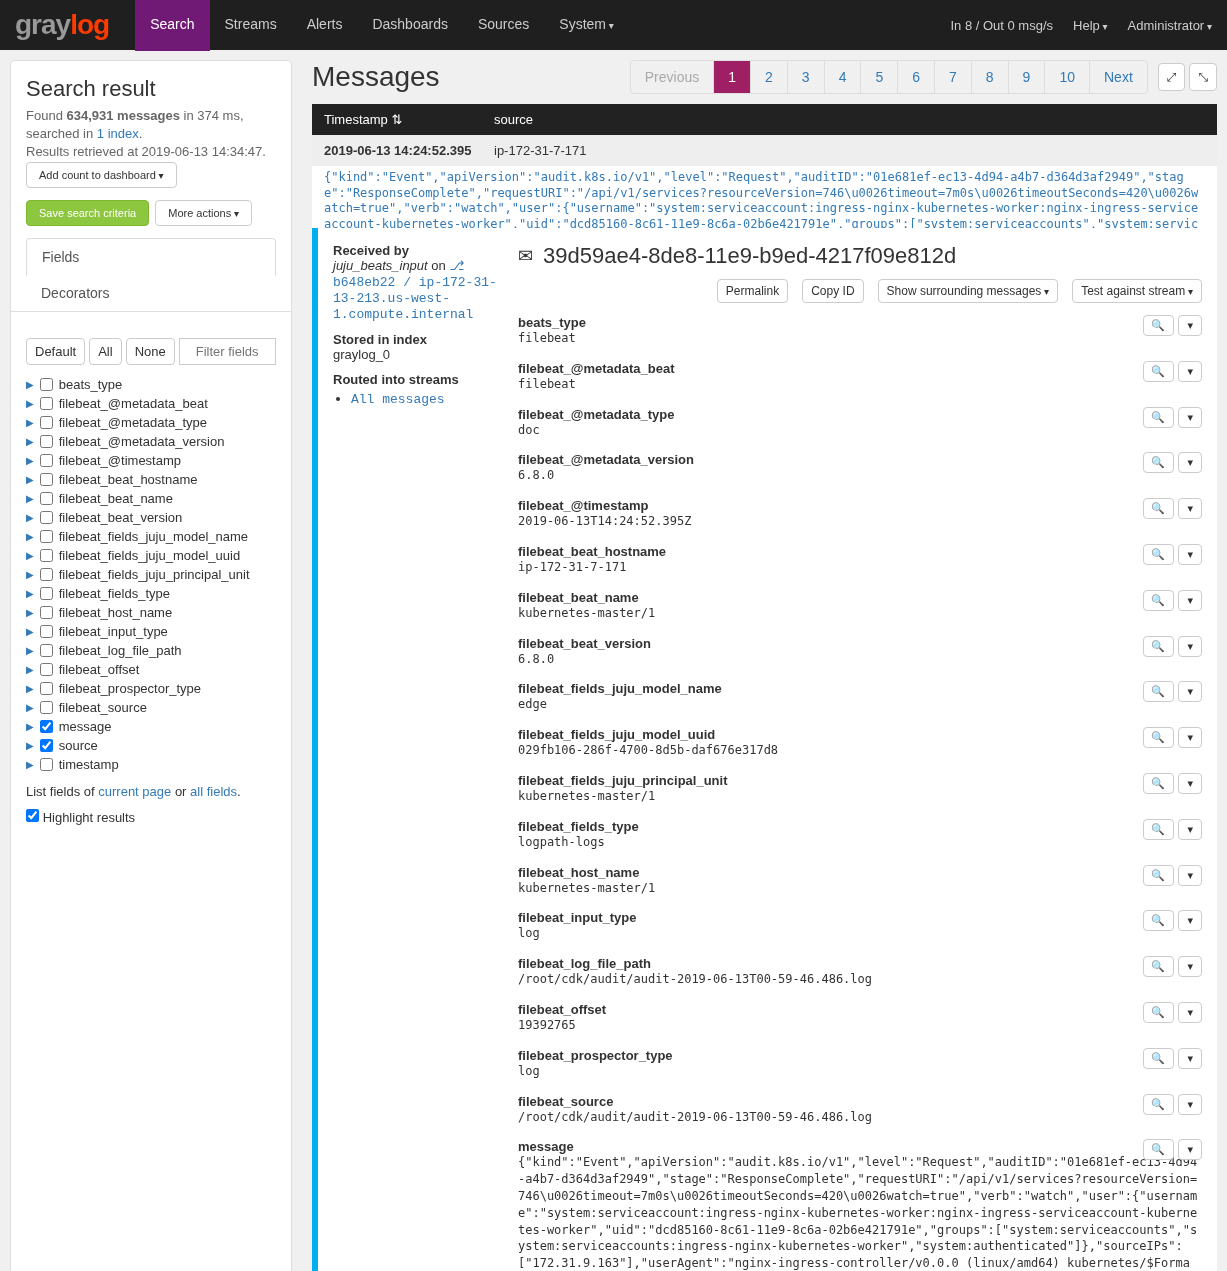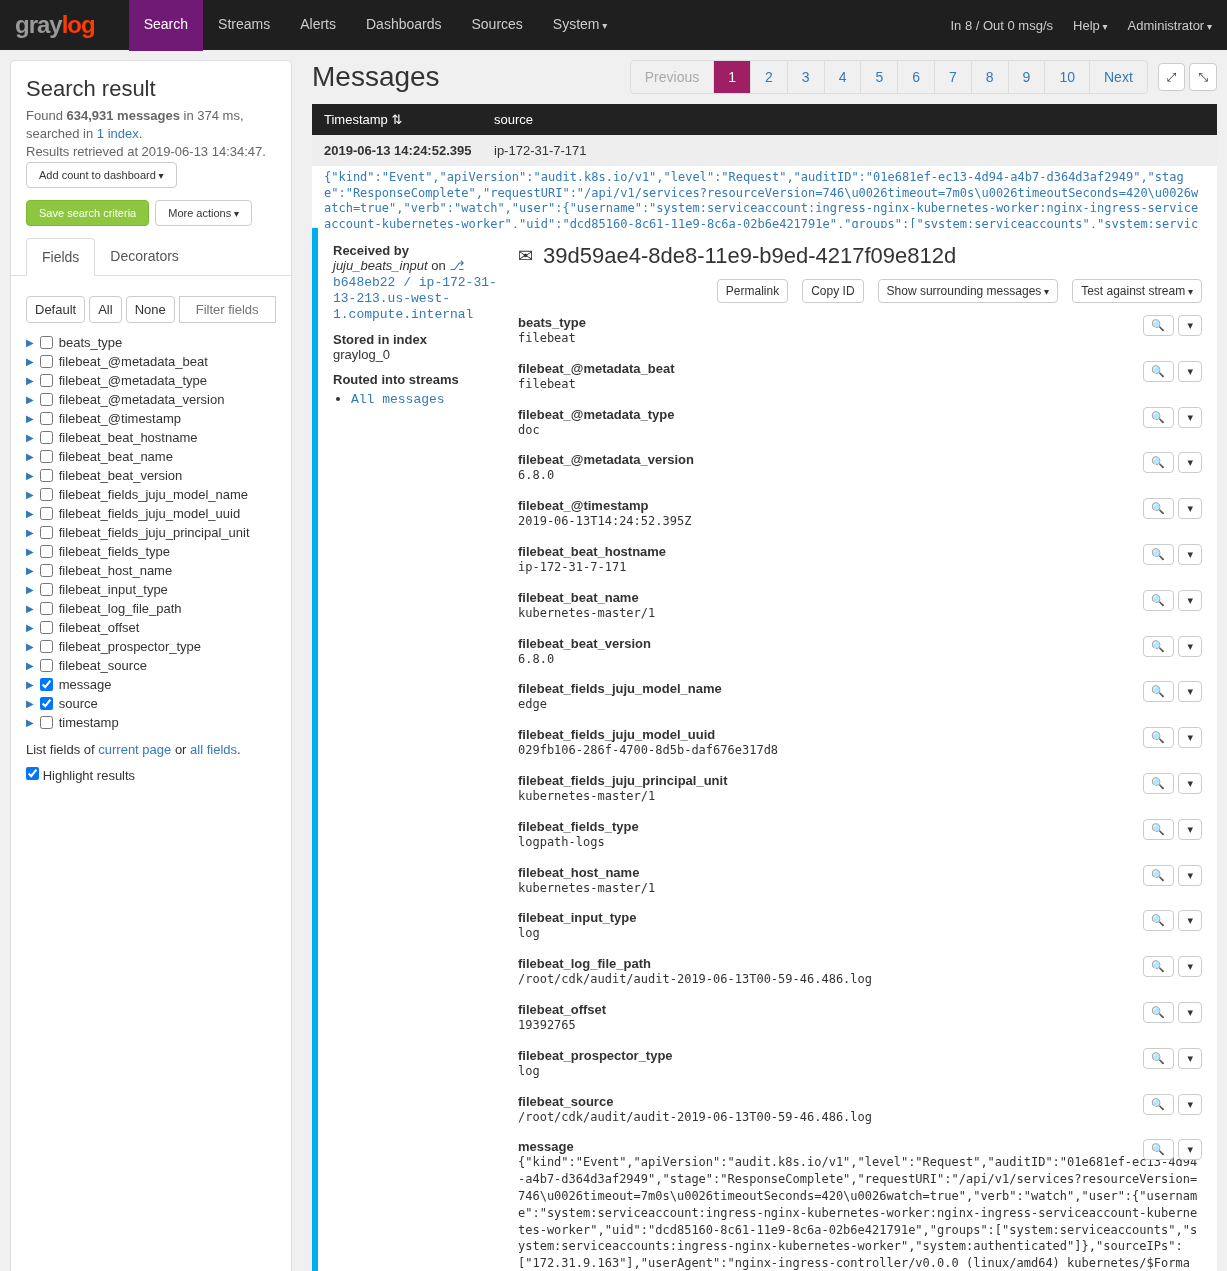--- a/index.html
+++ b/index.html
@@ -1,36 +1,36 @@
 <!DOCTYPE html>
 <html><head>
 <meta charset="utf-8">
 <style>
 * { box-sizing: border-box; margin: 0; padding: 0; }
 body { font-family: "Helvetica Neue", Helvetica, Arial, sans-serif; font-size: 14px; color: #333; background: #f0f0f0; }
 .navbar { background: #1f1f1f; color: #fff; display: flex; align-items: center; height: 50px; padding: 0 15px; }
-.navbar .logo { font-size: 24px; font-weight: bold; margin-right: 34px; letter-spacing: -1px;}
+.navbar .logo { font-size: 28px; font-weight: bold; margin-right: 26px; letter-spacing: -1px;}
 .navbar .logo .gray { color: #999; }
 .navbar .logo .log { color: #ff3b00; }
 .navbar ul { list-style: none; display: flex; }
 .navbar ul li { padding: 0 15px; line-height: 50px; color: #ccc; cursor: pointer; font-size: 14px; }
 .navbar ul li.active { background: #701a75; color: #fff; }
 .navbar .right { margin-left: auto; display: flex; align-items: flex-end; gap: 20px; font-size: 13px; color: #ccc; }
 .navbar .caret::after{content:" ▾"; font-size:10px;}
 .container { display: flex; gap: 20px; padding: 10px; }
 .sidebar { width: 282px; background: #fff; border: 1px solid #ddd; border-radius: 4px; padding: 15px; flex-shrink:0;}
 .sidebar h2 { font-size: 22px; font-weight: normal; margin-bottom: 5px; }
 .sidebar .meta { font-size: 13px; color: #666; line-height:1.4;}
 .sidebar .meta a { color: #337ab7; text-decoration: none; }
 .btn { display: inline-block; padding: 6px 12px; font-size: 11px; border: 1px solid #ccc; border-radius: 4px; background: #fff; cursor: pointer; color:#333;}
 .btn-sm{padding:4px 8px; font-size:12px;}
 .btn-success { background: #8dc63f; border-color: #7cb82f; color: #fff; }
 .btn .caret::after{content:" ▾"; font-size:10px;}
 .btn-row{display:flex; gap:6px; margin-bottom:12px;}
-.tabs { display: flex; border-bottom: 1px solid #ddd; margin: 0 -15px 20px -15px; padding: 0 15px;}
+.tabs { display: flex; border-bottom: 1px solid #ddd; margin: 0 -15px 26px -15px; padding: 0 15px; flex-direction: column;}
 .tabs .tab { padding: 10px 15px; cursor: pointer; color: #555; }
 .tabs .tab.active { border: 1px solid #ddd; border-bottom: 1px solid #fff; border-radius: 4px 4px 0 0; margin-bottom: -1px; background:#fff;}
 .filter-row { display: flex; gap: 4px; margin-bottom: 10px; }
 .filter-row .btn{padding:5px 8px; font-size:13px;}
 .filter-row input { flex: 1; padding: 5px 16px; border: 1px solid #ccc; border-radius: 0; font-size:13px; min-width:0;}
 .field-list { list-style: none; max-height: 460px; overflow-y: auto; font-size:13px;}
 .field-list li { padding: 2px 0; display: flex; align-items: center; gap: 6px; }
 .field-list .arrow { color: #337ab7; font-size: 10px; cursor:pointer;}
 .field-list input[type=checkbox]{cursor:pointer;}
 .list-footer{font-size:13px; margin-top:10px; color:#333;}

